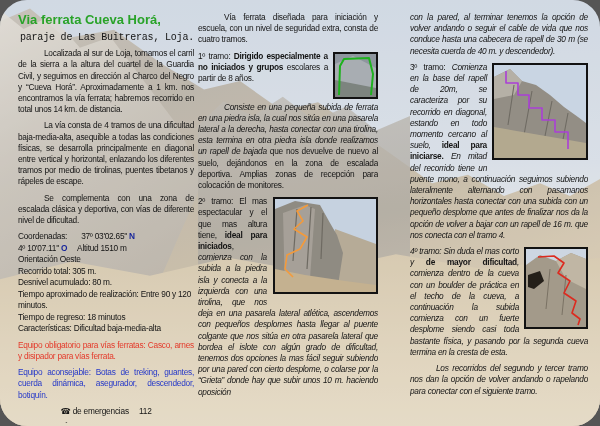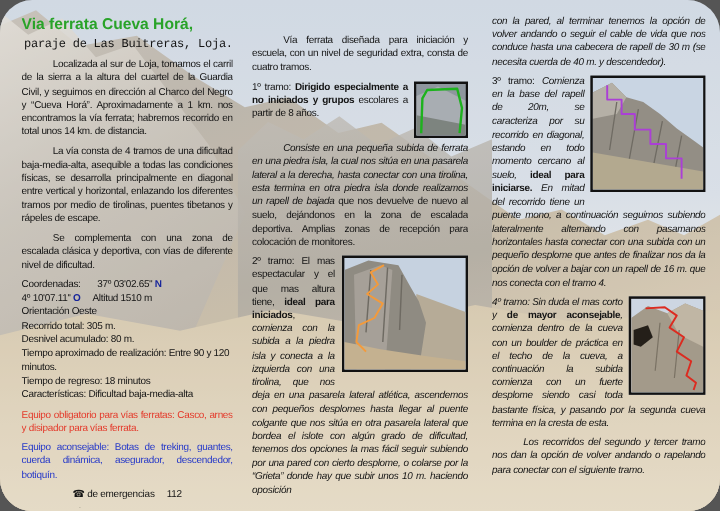--- a/index.html
+++ b/index.html
@@ -25,21 +25,21 @@
   }
   .bg-scree{left:0;bottom:0;width:100%;height:42%;
     background:linear-gradient(180deg,#c8b795 0%,#d6c7a9 60%,#ddd0b4 100%);
     clip-path:polygon(0 18%,12% 8%,25% 16%,38% 6%,52% 14%,66% 4%,80% 12%,100% 6%,100% 100%,0 100%);
   }
   .bg-veil{inset:0;background:rgba(247,246,243,.30);}
   
   .col{position:absolute;top:12px;bottom:3px;overflow:hidden;text-align:justify;
        font-size:8.3px;line-height:11.2px;letter-spacing:-.25px;}
   .col-left{left:18px;width:176px;}
-  .col-mid{left:210px;width:180px;margin-top:16px;}
+  .col-mid{left:198px;width:180px;}
   .col-right{left:410px;width:178px;}
   .col p{margin:0 0 5px;}
   .indent{text-indent:26px;}
   .title{font-size:13px;font-weight:bold;color:var(--title-green,#29a329);
          letter-spacing:0;line-height:15px;text-align:left;margin:0;}
   .subtitle{font-size:10px;letter-spacing:-.2px;text-align:right;margin:0 0 8px;font-family:Liberation Mono, monospace;}
   .info{line-height:11.5px;text-align:left;margin:3px 0 5px;}
   .info .row{white-space:nowrap;}
   .dir{color:var(--coord-dir-blue,#17259b);font-weight:bold;}
   .gap14{display:inline-block;width:14px;}
@@ -163,20 +163,20 @@
       <span class="photo" style="width:60px;height:78px">
         <svg width="60" height="78" viewBox="0 0 60 78" preserveAspectRatio="none">
           <rect width="60" height="78" fill="#cdd6e2"></rect>
           <polygon points="0,16 14,6 30,12 45,4 60,10 60,78 0,78" fill="#a39a8a"></polygon>
           <polygon points="30,12 45,4 60,10 60,40 40,30" fill="#c0b6a4"></polygon>
           <polygon points="2,26 14,22 18,32 8,40 2,38" fill="#241f19"></polygon>
           <path d="M24,20 L20,60 M40,26 L36,66" stroke="#7a7264" stroke-width="1" fill="none"></path>
           <polyline points="12,8 28,7 38,14 32,24 44,32 38,44 50,52 46,64 54,70 52,76" fill="none" stroke-width="1.6" stroke-linejoin="round" stroke="#dc2b20"></polyline>
         </svg>
       </span>
-      <p><span class="i">4º tramo: </span><span class="i">Sin duda el mas corto y </span><span class="b">de mayor aconsejable</span><span class="i">, comienza dentro de la cueva con un boulder de práctica en el techo de la cueva, a continuación la subida comienza con un fuerte desplome siendo casi toda bastante física, y pasando por la segunda cueva termina en la cresta de esta.</span></p>
+      <p><span class="i">4º tramo: </span><span class="i">Sin duda el mas corto y </span><span class="b">de mayor dificultad</span><span class="i">, comienza dentro de la cueva con un boulder de práctica en el techo de la cueva, a continuación la subida comienza con un fuerte desplome siendo casi toda bastante física, y pasando por la segunda cueva termina en la cresta de esta.</span></p>
       <div style="clear:both"></div>
     </div>
 
     <p class="i indent">Los recorridos del segundo y tercer tramo nos dan la opción de volver andando o rapelando para conectar con el siguiente tramo.</p>
   </div>
 
 </div>
 
 </body></html>

